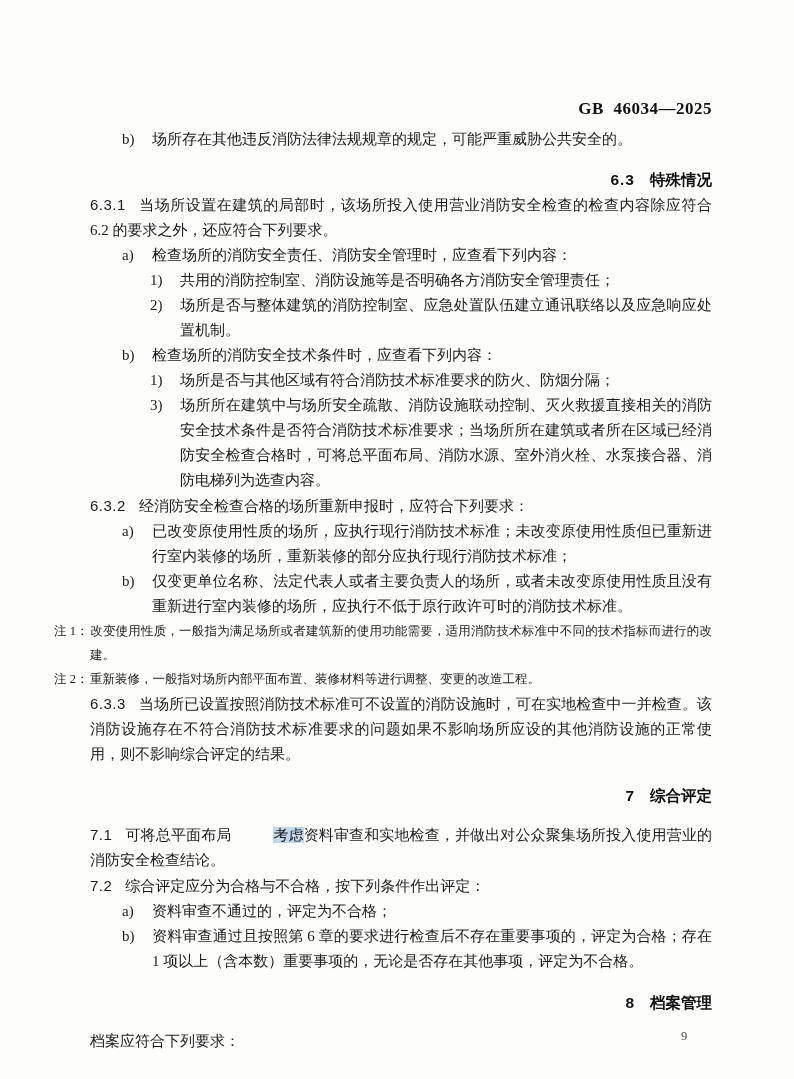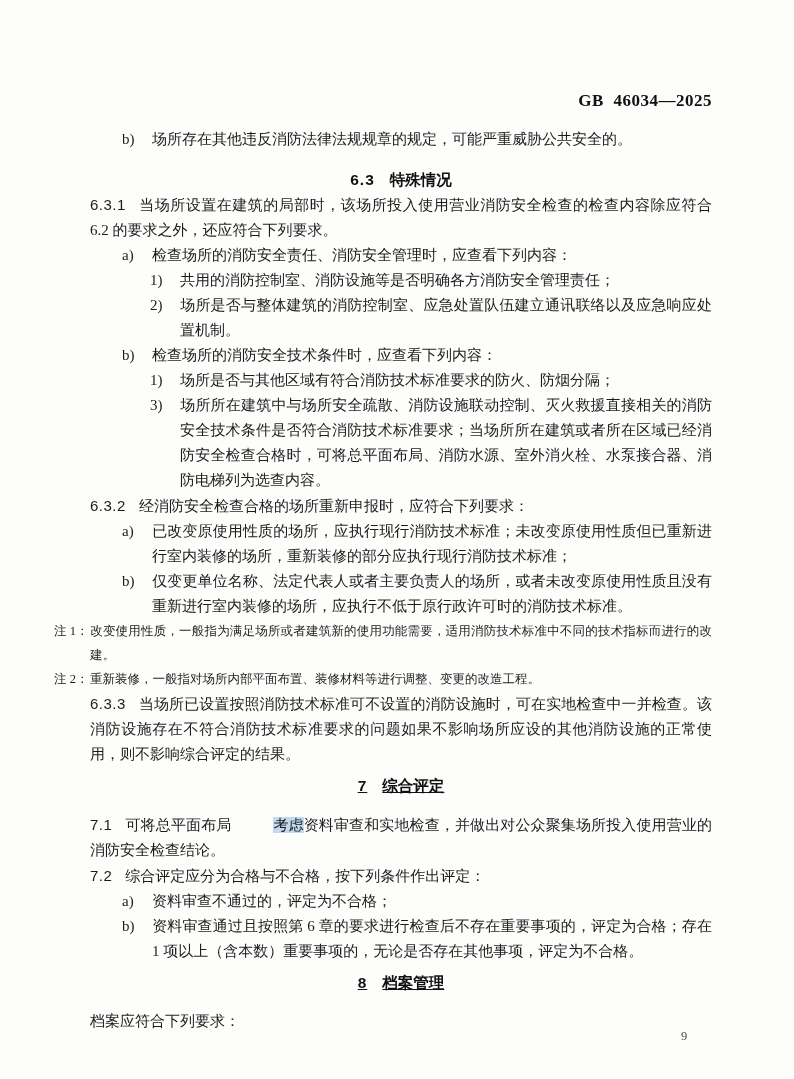--- a/index.html
+++ b/index.html
@@ -6,21 +6,21 @@
   body{
     width:794px;height:1079px;
     background:#fbfbfa;
     font-family:"Liberation Serif","DejaVu Serif",serif;
     color:#1c1c1c;
     position:relative;
     overflow:hidden;
   }
   .page{position:absolute;inset:0;background:#fdfdfc;}
   .std-header{
-    position:absolute;top:91px;right:82px;
+    position:absolute;top:99px;right:82px;
     font-family:"Liberation Serif","DejaVu Serif",serif;
     font-weight:bold;font-size:17px;letter-spacing:.5px;word-spacing:5px;
     color:#111;
   }
   .content{
     position:absolute;left:90px;right:82px;top:127px;
     font-size:15px;line-height:25px;
     text-align:justify;
   }
   .content p, .content h2{margin:0;padding:0;}
@@ -41,25 +41,25 @@
   .note{
     padding-left:66px;font-size:12.5px;line-height:24px;text-align:justify;
   }
   .note .nlabel{display:inline-block;width:36px;margin-left:-36px;white-space:nowrap;}
   
   .plain{padding-left:32px;}
   
   .heading{
     font-family:"Liberation Sans","DejaVu Sans",sans-serif;
     font-weight:bold;font-size:15.5px;line-height:25px;
-    text-align:center;color:#111;
+    text-align:right;color:#111;
   }
   .heading .hlabel{margin-right:15px;letter-spacing:1px;}
   .heading.sub{margin:15px 0 0 0;}
-  .heading.main{margin:6px 0 14px 0;text-decoration:underline;}
+  .heading.main{margin:16px 0 14px 0;}
   
   .hl{background:#c3d9ee;margin-left:42px;}
   .page-number{
     position:absolute;left:681px;top:1029px;
     font-size:12.5px;color:#4a4a4a;
     font-family:"Liberation Serif","DejaVu Serif",serif;
   }
 </style>
 </head>
 <body>

